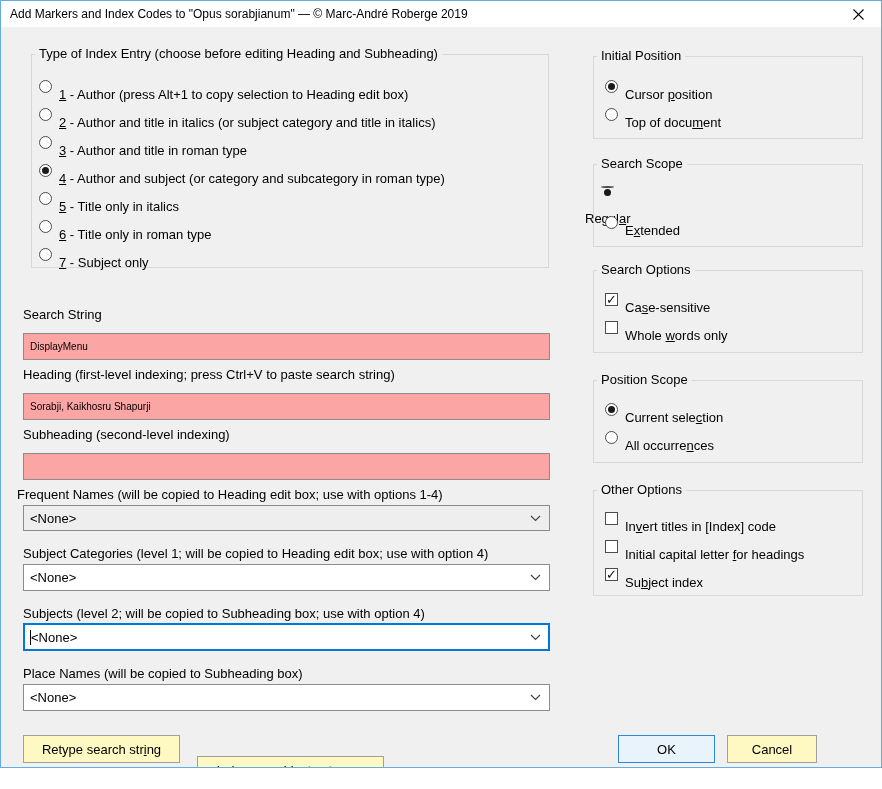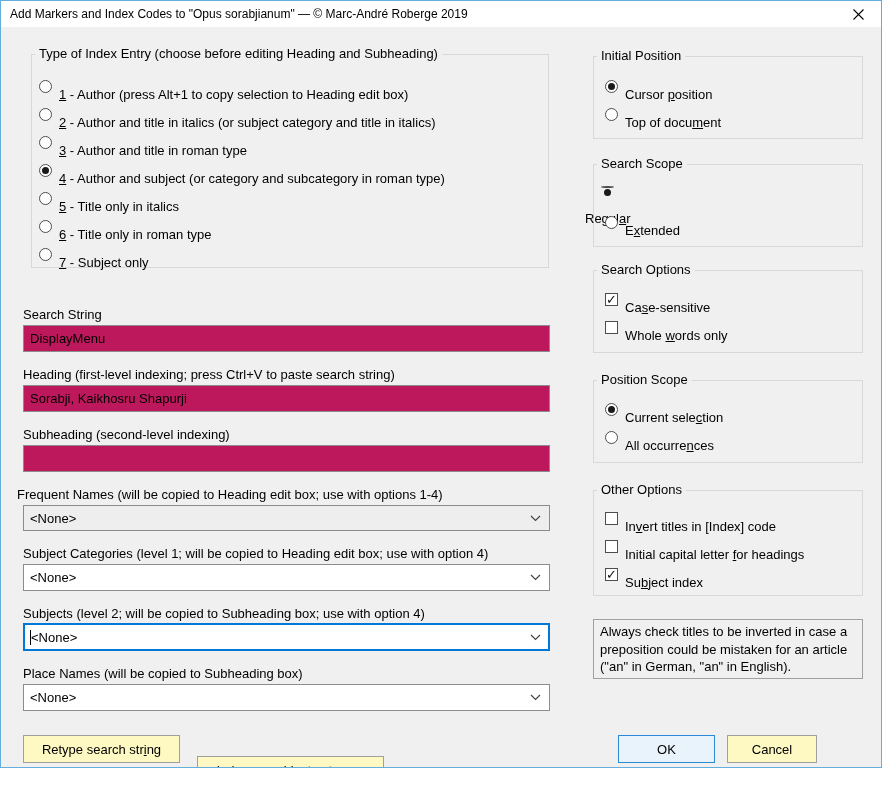--- a/index.html
+++ b/index.html
@@ -10,21 +10,21 @@
   .closebtn{position:absolute;right:0;top:0;width:45px;height:26px;display:flex;align-items:center;justify-content:center;cursor:pointer;}
   .groupbox{position:absolute;border:1px solid #d8d8d8;}
   .grouplabel{position:absolute;font-size:13px;color:#000;background:#f0f0f0;padding:0 4px;white-space:nowrap;z-index:2;}
   .row{position:absolute;display:flex;align-items:center;gap:7px;height:16px;white-space:nowrap;}
   .rlbl{font-size:13px;color:#000;margin-top:16px;}
   .radio{width:13px;height:13px;min-width:13px;border:1px solid #4d4d4d;border-radius:50%;background:#fff;position:relative;}
   .radio.checked::after{content:"";position:absolute;left:2px;top:2px;width:7px;height:7px;border-radius:50%;background:#1a1a1a;}
   .checkbox{width:13px;height:13px;min-width:13px;border:1px solid #4d4d4d;background:#fff;position:relative;}
   .checkbox.checked::after{content:"✓";position:absolute;left:0;top:-1px;width:11px;height:13px;font-size:13px;font-weight:700;color:#111;line-height:13px;text-align:center;}
   .fldlabel{position:absolute;font-size:13px;color:#000;white-space:nowrap;}
-  .edit{position:absolute;border:1px solid #8c8c8c;background:#be185d;font-size:13px;color:#000;padding:0 6px;outline:none;}
+  .edit{position:absolute;border:1px solid #8c8c8c;background:#fca5a5;font-size:10px;color:#000;padding:0 6px;outline:none;margin-top:8px;}
   .combo{position:absolute;border:1px solid #8c8c8c;background:#fff;display:flex;align-items:center;justify-content:space-between;padding:0 8px 0 6px;cursor:default;}
   .combo.gray{background:#eeeeee;}
   .combo.focused{border:2px solid #0078d7;padding:0 7px 0 5px;}
   .combo-text{font-size:13px;color:#000;display:flex;align-items:center;}
   .caret{display:inline-block;width:1px;height:15px;background:#000;margin-right:0px;}
   .btn{position:absolute;background:#fef9c3;border:1px solid #9f9f9f;font-size:13px;color:#000;display:flex;align-items:center;justify-content:center;cursor:pointer;}
   .btn.default{background:#e9f3fc;border:1px solid #2b8ad8;}
   .notebox{position:absolute;border:1px solid #a0a0a0;font-size:13px;line-height:1.35;color:#000;padding:3px 6px;}
   u{text-decoration:underline;}
 </style>
@@ -178,21 +178,20 @@
   </div>
   <div class="row" style="left:604px;top:537px;">
     <span class="checkbox"></span>
     <span class="rlbl">Initial capital letter <u>f</u>or headings</span>
   </div>
   <div class="row" style="left:604px;top:565px;">
     <span class="checkbox checked"></span>
     <span class="rlbl">Su<u>b</u>ject index</span>
   </div>
 
-  <div class="notebox" style="left:592px;top:618px;width:270px;height:60px;">Always check titles to be inverted in case a preposition could be mistaken for an article ("an" in German, "an" in English).</div>
 
   <div class="btn default" style="left:617px;top:734px;width:97px;height:28px;">
       <span>OK</span>
     </div>
   <div class="btn" style="left:726px;top:734px;width:90px;height:28px;">
       <span>Cancel</span>
     </div>
 
 </div>
 

